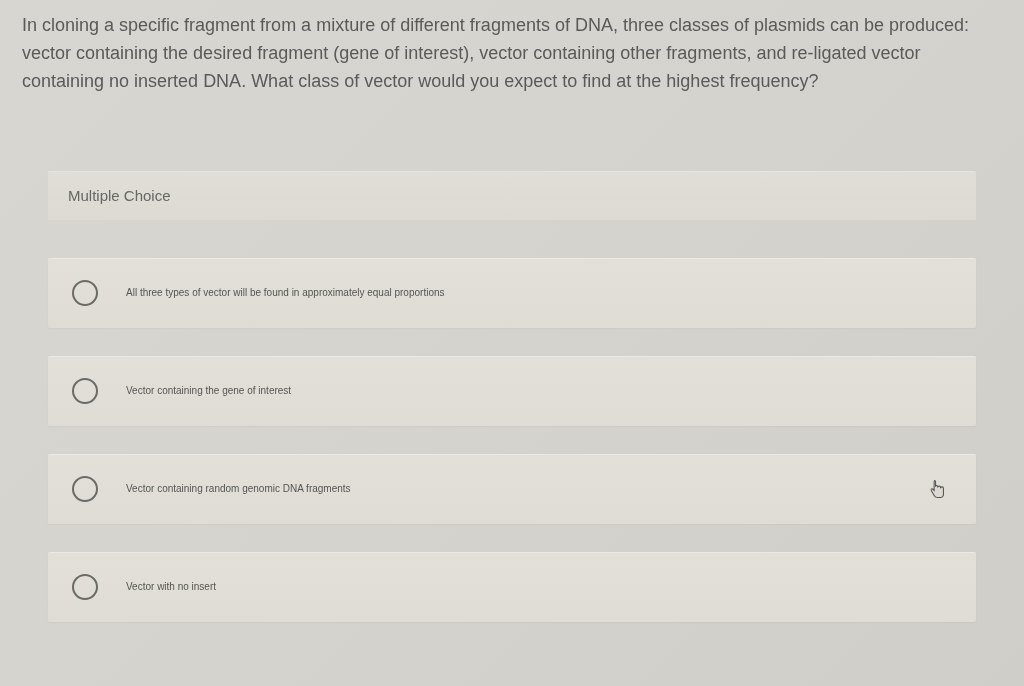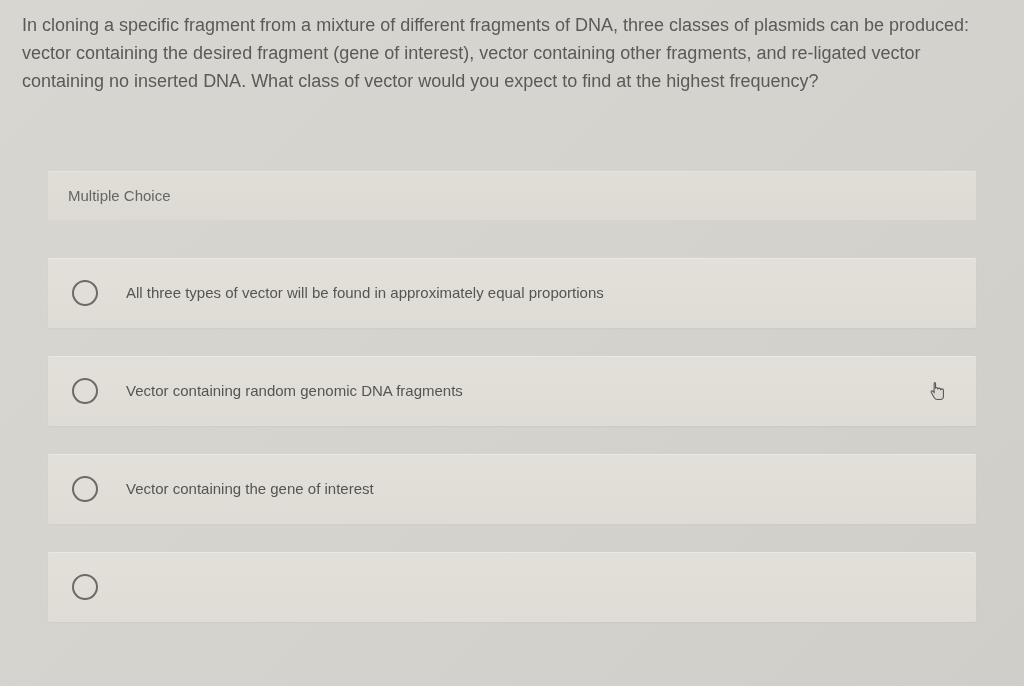--- a/index.html
+++ b/index.html
@@ -53,21 +53,21 @@
     .radio-circle {
       width: 26px;
       height: 26px;
       border: 2px solid #6a6a68;
       border-radius: 50%;
       flex-shrink: 0;
       margin-right: 28px;
       background: transparent;
     }
     .option-text {
-      font-size: 15px;
+      font-size: 10px;
       color: #555553;
       line-height: 1.4;
     }
     .cursor-hand {
       position: absolute;
       right: 30px;
       top: 50%;
       transform: translateY(-50%);
       width: 18px;
       height: 20px;
@@ -89,31 +89,32 @@
 
   <div class="options-container">
 
     <div class="option-row">
       <div class="radio-circle"></div>
       <span class="option-text">All three types of vector will be found in approximately equal proportions</span>
     </div>
 
     <div class="option-row">
       <div class="radio-circle"></div>
+      <span class="option-text">Vector containing the gene of interest</span>
+    </div>
+
+    <div class="option-row">
+      <div class="radio-circle"></div>
       <span class="option-text">Vector containing random genomic DNA fragments</span>
       <span class="cursor-hand">
         <svg viewBox="0 0 24 28" fill="none" stroke="#555" stroke-width="1.5">
           <path d="M8 4 L8 16 L6 14 C5 13 3 14 4 16 L8 23 C9 25 11 26 13 26 L17 26 C19 26 21 24 21 22 L21 13 C21 12 20 11 19 11 C18 11 17 12 17 13 L17 12 C17 11 16 10 15 10 C14 10 13 11 13 12 L13 11 C13 10 12 9 11 9 C10 9 10 10 10 11 L10 4 C10 3 9 2 9 2 C8 2 8 3 8 4 Z" fill="#ddd9d0"></path>
         </svg>
       </span>
     </div>
 
     <div class="option-row">
       <div class="radio-circle"></div>
-      <span class="option-text">Vector containing the gene of interest</span>
-    </div>
-
-    <div class="option-row">
-      <div class="radio-circle"></div>
+      <span class="option-text">Vector with no insert</span>
     </div>
 
   </div>
 </div>
 
 </body></html>

